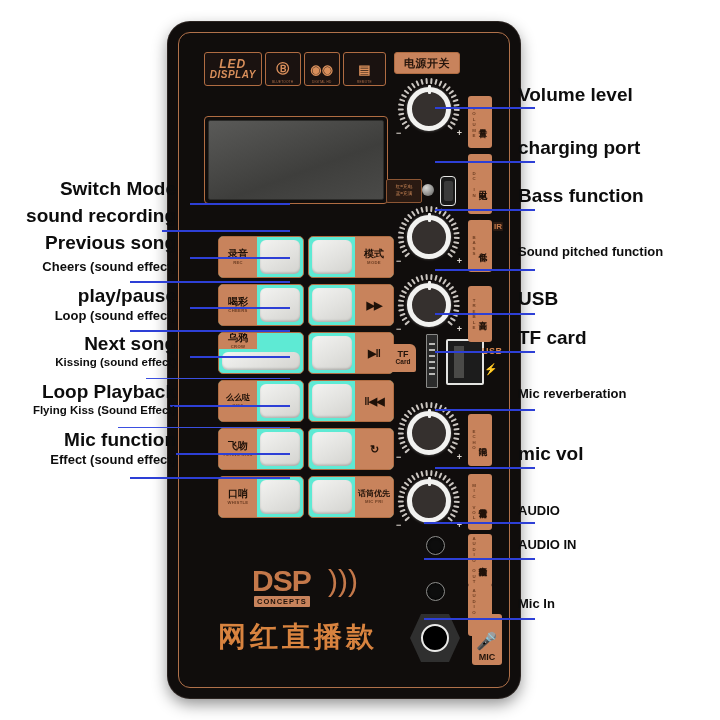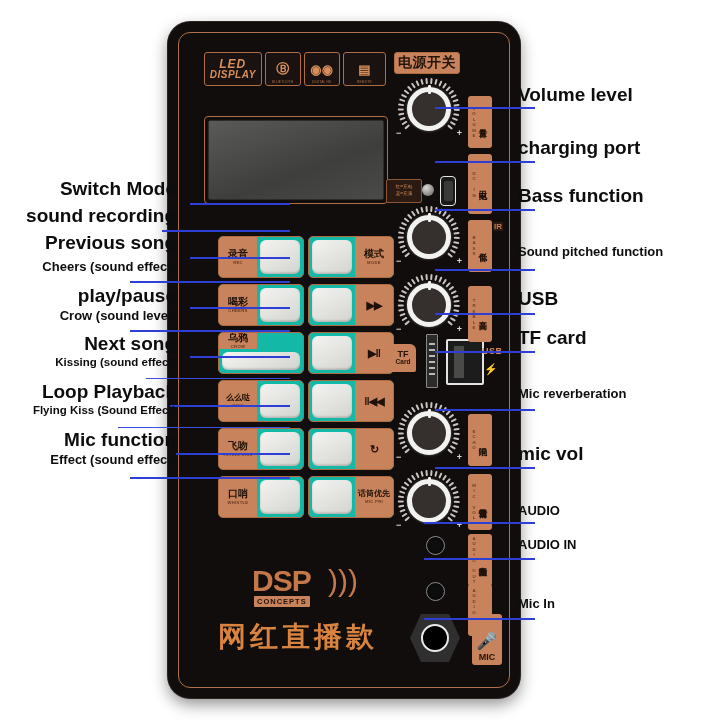--- a/index.html
+++ b/index.html
@@ -63,21 +63,21 @@
 
   
   .ir-dot{
     position:absolute;left:290px;top:185px;width:15px;height:15px;border-radius:50%;
     background:radial-gradient(circle at 38% 35%,#e9f0f5 0%,#9fb6c4 32%,#1b2228 70%,#0b0e11 100%);
     box-shadow:0 0 0 1.5px #231b17;
   }
   .ir-label{position:absolute;left:311px;top:186px;font-size:8px;font-weight:bold;color:#c4794a;background:#2a1a12;padding:0 1px;border-radius:1px;}
   .btn-row{
     position:absolute;height:40px;display:flex;align-items:stretch;
-    border:1.5px solid #b06c42;border-radius:5px;background:#14b8a6;overflow:hidden;
+    border:1.5px solid #b06c42;border-radius:5px;background:#5eead4;overflow:hidden;
   }
   .btn-row.left{left:36px;width:84px;}
   .btn-row.right{left:126px;width:84px;}
   .lbl-pad{
     width:38px;background:#c8835c;display:flex;flex-direction:column;
     align-items:center;justify-content:center;color:#2b1a10;line-height:1;
   }
   .lbl-cn{font-size:10px;font-weight:bold;color:#1f1108;white-space:nowrap;}
   .lbl-cn.sm{font-size:8px;}
   .lbl-en{font-size:4.2px;font-weight:bold;color:#6a3c22;letter-spacing:.3px;margin-top:1.5px;white-space:nowrap;}
@@ -88,21 +88,21 @@
     box-shadow:inset 0 -1.5px 2px rgba(0,0,0,.18);
   }
   .btn-row.rev .lbl-pad{order:2;}
   .btn-row.rev .keycap{order:1;}
 
   
   .power-label{
     position:absolute;left:212px;top:16px;width:64px;height:20px;
     border:1.5px solid #b06c42;border-radius:3px;background:#c8835c;
     display:flex;align-items:center;justify-content:center;
-    font-size:14px;font-weight:bold;color:#24140b;letter-spacing:.5px;
+    font-size:11px;font-weight:bold;color:#24140b;letter-spacing:.5px;
   }
 
   
   .knob{position:absolute;width:62px;height:62px;}
   .knob .ring{
     position:absolute;left:9px;top:9px;width:44px;height:44px;border-radius:50%;
     border:5px solid #f2f2f0;background:#35302e;box-sizing:border-box;
     box-shadow:0 0 3px rgba(255,255,255,.35);
   }
   .knob .ticks{position:absolute;left:0;top:0;width:62px;height:62px;}
@@ -602,21 +602,21 @@
       <div class="ann big" style="right: 544px; top: 178px;">Switch Mode</div>
       <div class="lead" style="left: 190px; top: 203px; width: 100px;"></div>
       <div class="ann big" style="right: 544px; top: 205px;">sound recording</div>
       <div class="lead" style="left: 162px; top: 230px; width: 128px;"></div>
       <div class="ann big" style="right: 544px; top: 232px;">Previous song</div>
       <div class="lead" style="left: 190px; top: 257px; width: 100px;"></div>
       <div class="ann mid" style="right: 544px; top: 259px;">Cheers (sound effect)</div>
       <div class="lead" style="left: 130px; top: 281px; width: 160px;"></div>
       <div class="ann big" style="right: 544px; top: 285px;">play/pause</div>
       <div class="lead" style="left: 190px; top: 307px; width: 100px;"></div>
-      <div class="ann mid" style="right: 544px; top: 308px;">Crow (sound level)</div>
+      <div class="ann mid" style="right: 544px; top: 308px;">Loop (sound effect)</div>
       <div class="lead" style="left: 130px; top: 330px; width: 160px;"></div>
       <div class="ann big" style="right: 544px; top: 333px;">Next song</div>
       <div class="lead" style="left: 190px; top: 356px; width: 100px;"></div>
       <div class="ann sm" style="right: 544px; top: 356px;">Kissing (sound effect)</div>
       <div class="lead thin" style="left: 146px; top: 378px; width: 144px;"></div>
       <div class="ann big" style="right: 544px; top: 381px;">Loop Playback</div>
       <div class="lead" style="left: 170px; top: 405px; width: 120px;"></div>
       <div class="ann sm" style="right: 544px; top: 404px;">Flying Kiss (Sound Effect)</div>
       <div class="lead thin" style="left: 118px; top: 427px; width: 172px;"></div>
       <div class="ann big" style="right: 544px; top: 429px;">Mic function</div>

